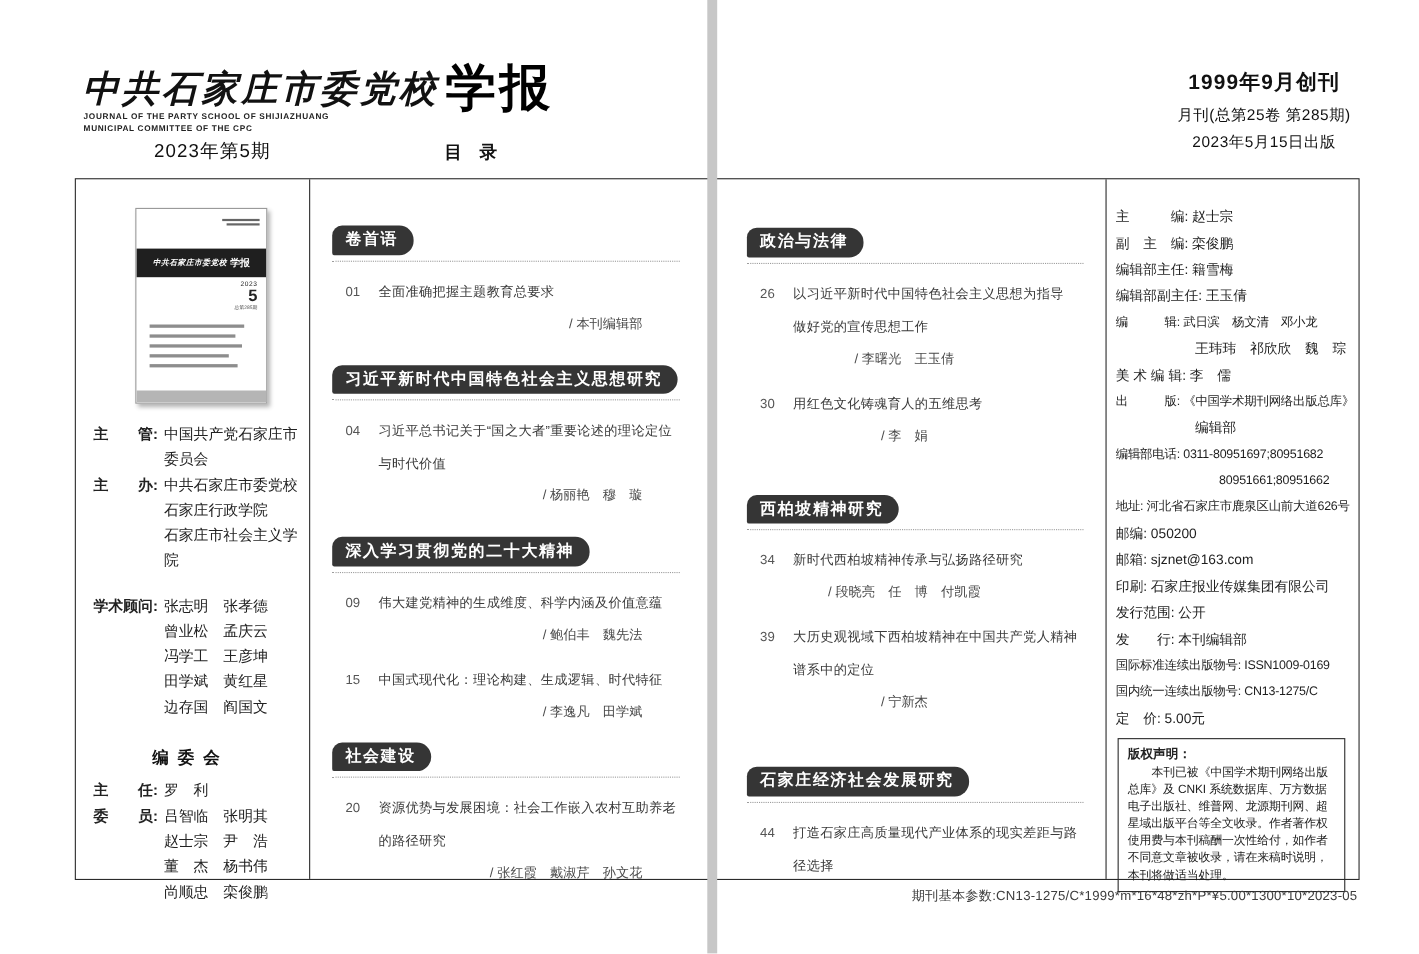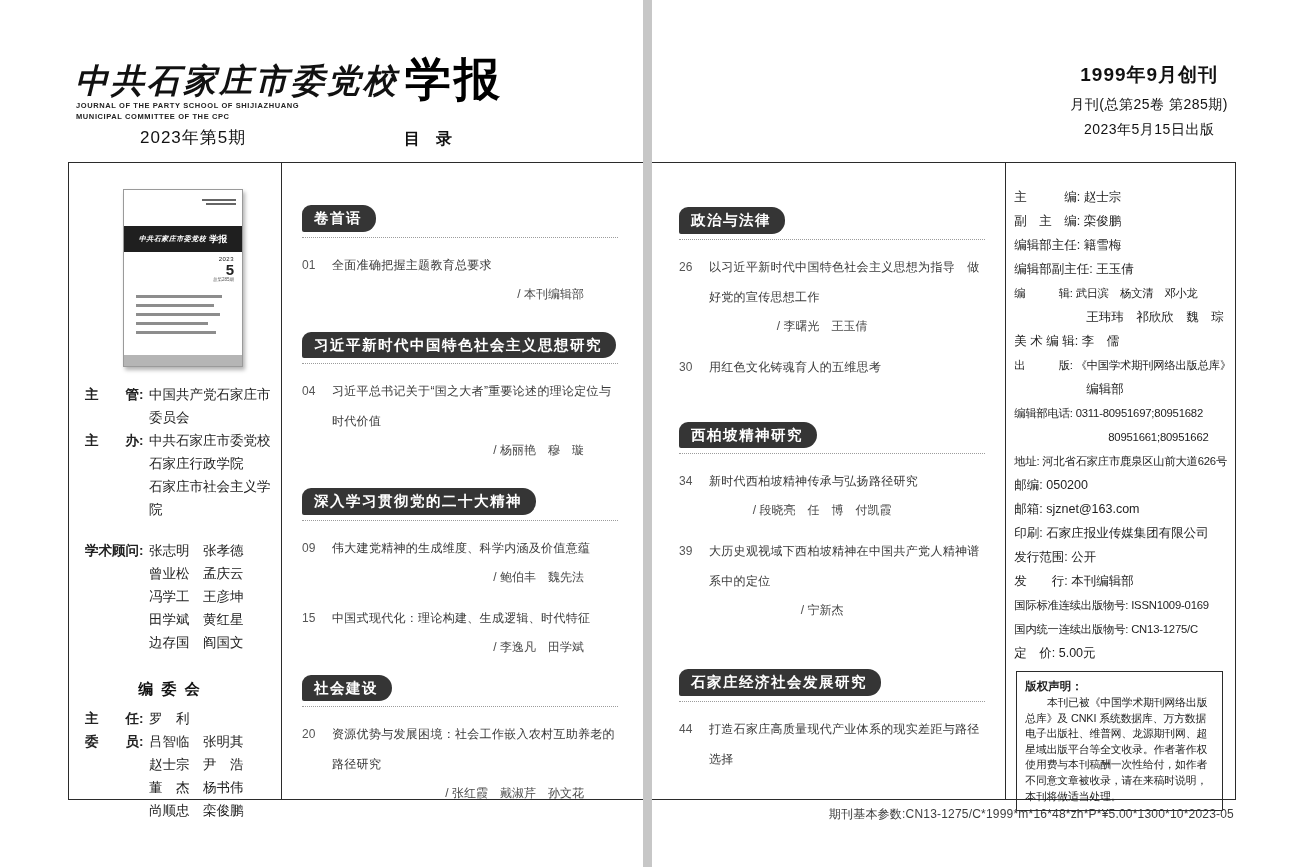--- a/index.html
+++ b/index.html
@@ -55,21 +55,21 @@
   .board-title{font-weight:700;font-size:15px;letter-spacing:2px;color:#111;text-align:center;width:170px;margin:26px 0 8px;}
   
   .toc-col{flex:1;box-sizing:border-box;padding:42px 26px 0 20px;}
   .toc-col-r{box-sizing:border-box;width:358px;border-right:1px solid #2b2b2b;padding:44px 20px 0 28px;}
   .sec-head{border-bottom:1.5px dotted #9c9c9c;padding-bottom:5px;}
   .badge{
     display:inline-block;background:#353535;color:#fff;font-weight:700;font-size:14.5px;
     letter-spacing:1.5px;line-height:1;padding:6px 14px 6px 12px;border-radius:9px 13px 13px 2px;
   }
   .entry{display:flex;margin-top:12px;font-size:12px;color:#3a3a3a;}
-  .entry .no{width:30px;flex:none;color:#555;line-height:30px;}
+  .entry .no{width:30px;flex:none;color:#555;line-height:30px;margin-left:12px;}
   .entry .etitle{flex:1;line-height:30px;letter-spacing:.3px;}
   .authors{font-size:12px;color:#4a4a4a;text-align:right;line-height:28px;padding-right:34px;}
   .toc-col-r .authors{padding-right:20px;text-align:center;}
   .mt24{margin-top:24px;} .mt14{margin-top:14px;} .mt40{margin-top:40px;} .mt45{margin-top:45px;}
   
   .right-info{flex:1;box-sizing:border-box;padding:22px 4px 0 8px;font-size:12.5px;color:#1d1d1d;}
   .rline{line-height:24px;white-space:nowrap;}
   .rline.tight{font-size:11.3px;letter-spacing:-.2px;}
   .rline.cont{padding-left:72px;}
   .rline.cont2{padding-left:94px;}
@@ -238,20 +238,21 @@
           </div>
           <div class="entry">
             <span class="no">26</span>
             <div class="etitle">以习近平新时代中国特色社会主义思想为指导　做好党的宣传思想工作</div>
           </div>
           <div class="authors">/ 李曙光　王玉倩</div>
           <div class="entry">
             <span class="no">30</span>
             <div class="etitle">用红色文化铸魂育人的五维思考</div>
           </div>
+          <div class="authors">/ 李　娟</div>
         </div>
 
         <div class="sec mt40">
           <div class="sec-head">
             <span class="badge">西柏坡精神研究</span>
           </div>
           <div class="entry">
             <span class="no">34</span>
             <div class="etitle">新时代西柏坡精神传承与弘扬路径研究</div>
           </div>

